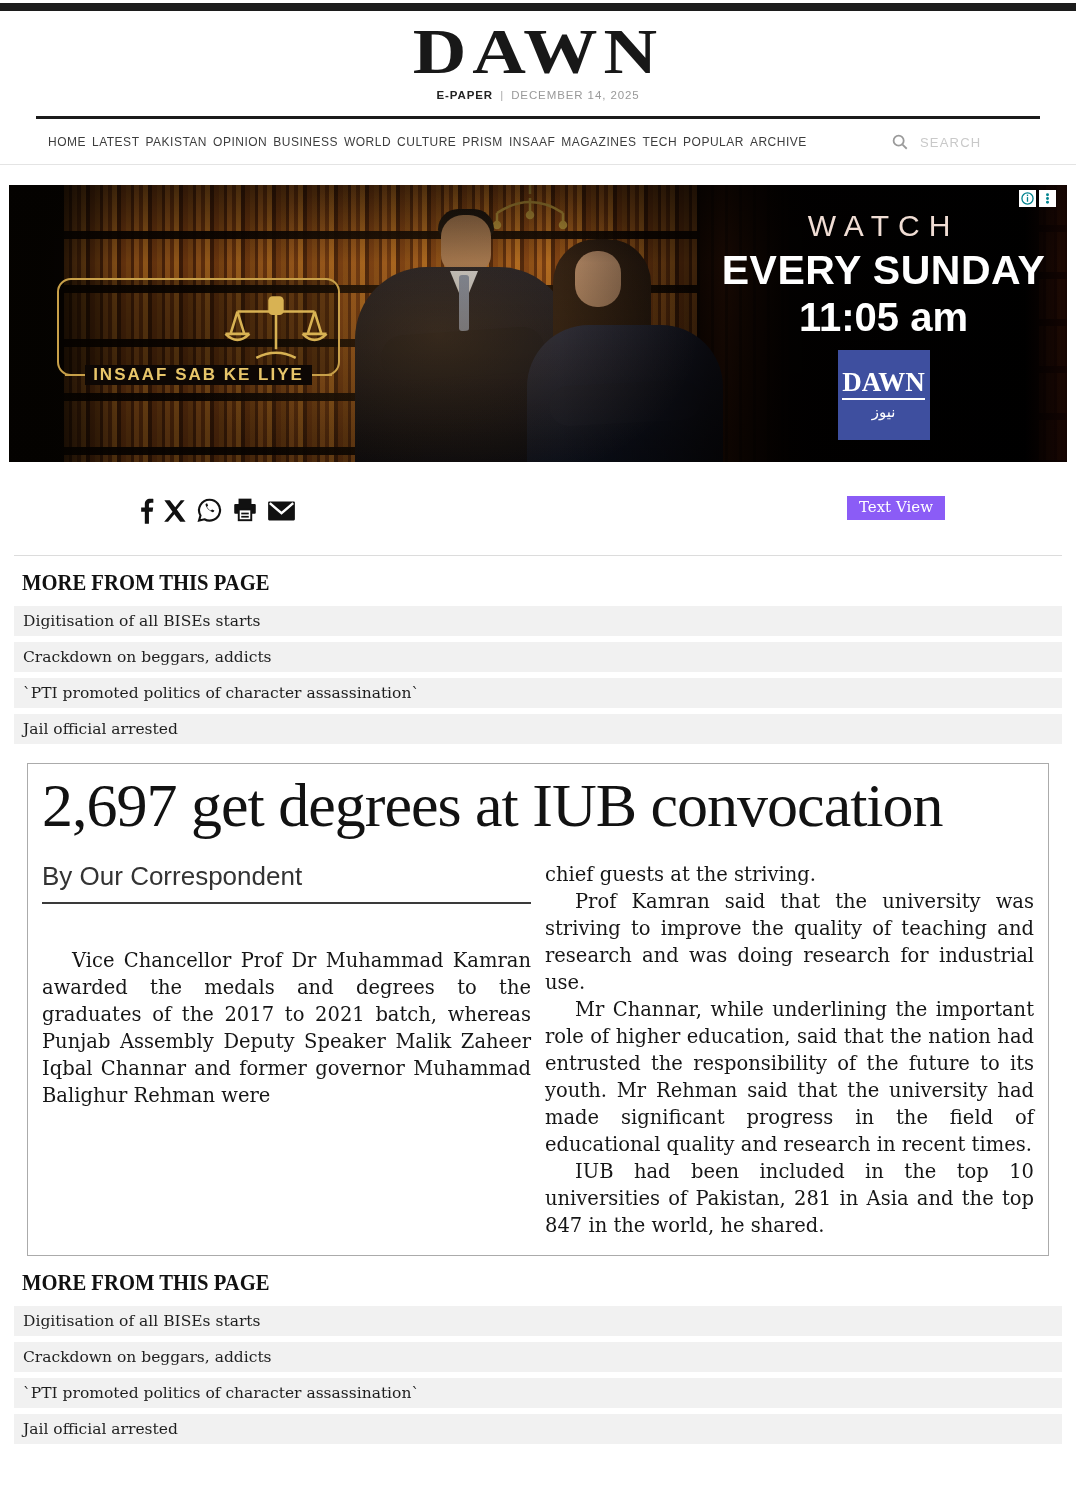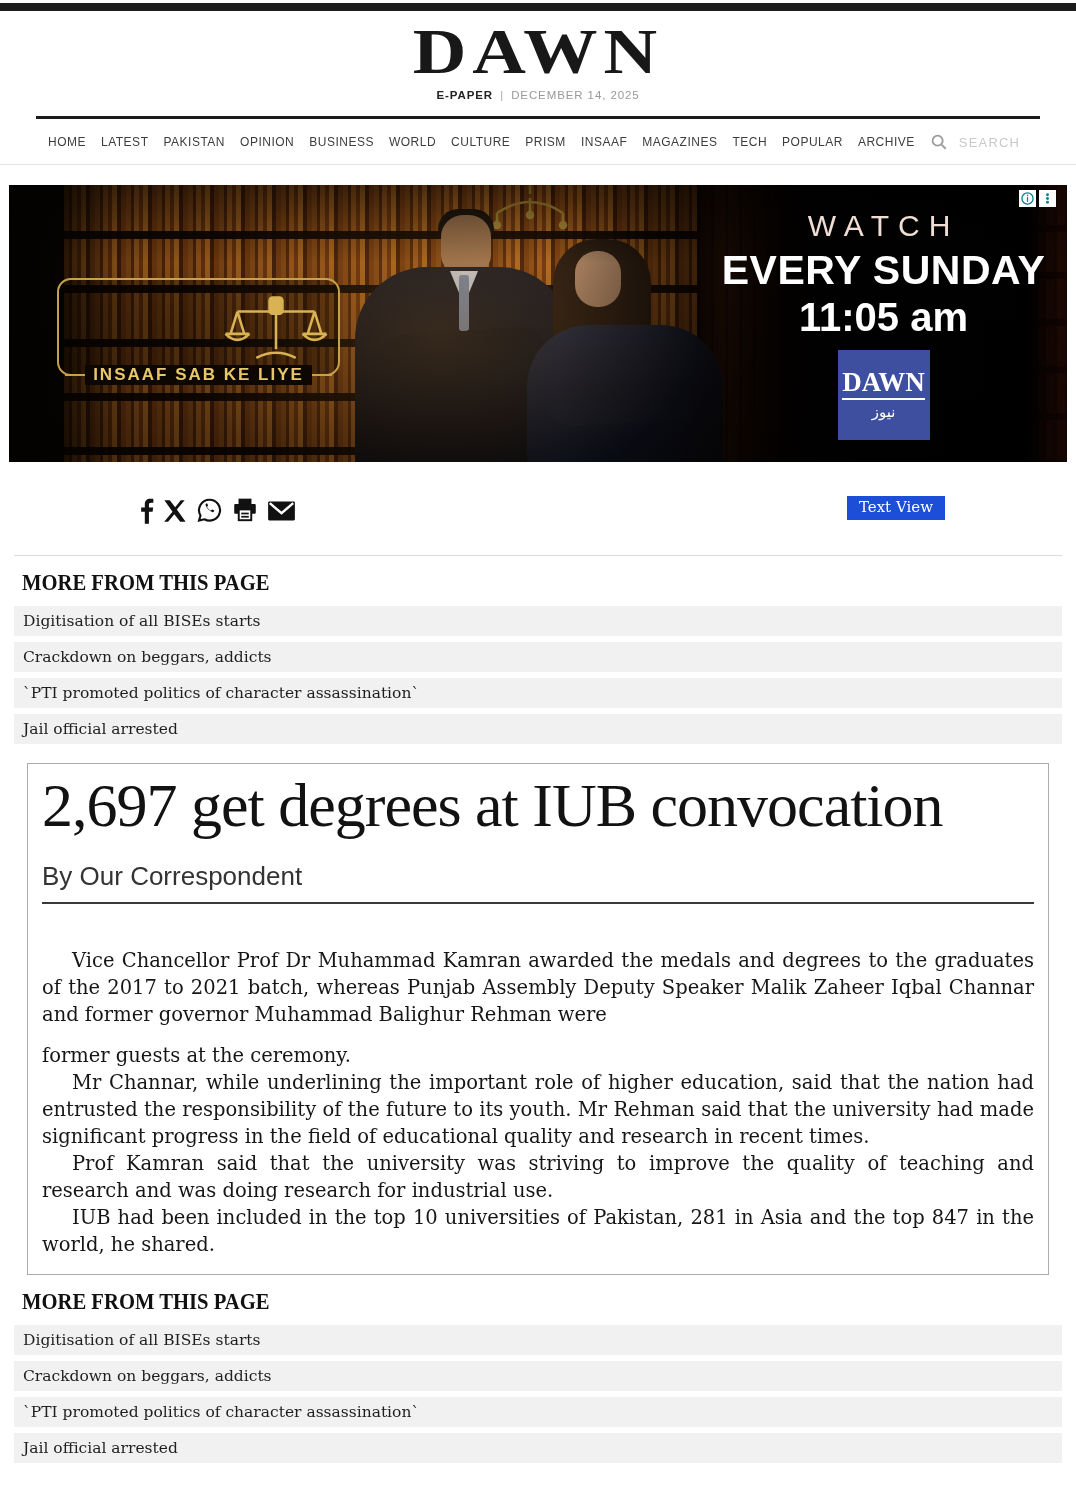--- a/index.html
+++ b/index.html
@@ -15,21 +15,21 @@
           font-size:64px; line-height:1.0; color:#181818; letter-spacing:5px;
           transform:scaleX(1.16); transform-origin:center; }
   .edition-line { margin-top:5px; font-size:11.5px; letter-spacing:0.9px; }
   .edition-label { font-weight:700; color:#222; }
   .edition-sep { color:#aaa; margin:0 3px; }
   .edition-date { color:#999; }
 
   
   .nav-wrap { margin-top:15px; border-bottom:1px solid #e4e4e4; }
   .nav-inner { width:1004px; margin:0 auto; border-top:3px solid #1b1b1b;
-               display:flex; align-items:center; gap:15px; padding:14px 12px 13px; }
+               display:flex; align-items:center; gap:6px; padding:14px 12px 13px; }
   .nav-inner a { font-size:12px; color:#3d3d3d; letter-spacing:0.5px; text-decoration:none; cursor:pointer; }
   .search-box { margin-left:auto; display:flex; align-items:center; gap:9px; }
   .search-box input { border:none; outline:none; width:110px; font-size:13px;
                       letter-spacing:1.2px; color:#555; background:transparent; }
   .search-box input::placeholder { color:#c9c9c9; }
 
   
   .ad-banner { margin:20px auto 0; width:1058px; height:277px; position:relative;
                overflow:hidden; background:#0a0603; cursor:pointer; }
   .books { position:absolute; left:55px; top:0; width:645px; height:277px;
@@ -93,38 +93,38 @@
              line-height:1; border-bottom:2px solid #fff; padding-bottom:2px; }
   .dn-urdu { font-family:"DejaVu Sans",sans-serif; font-size:15px; color:#fff; margin-top:3px; }
   .ad-badges { position:absolute; top:5px; right:11px; display:flex; gap:3px; }
   .badge { width:17px; height:17px; background:#fff; display:flex; align-items:center;
            justify-content:center; cursor:pointer; }
 
   
   .toolbar { margin-top:34px; height:30px; position:relative; }
   .social { position:absolute; left:139px; top:1px; display:flex; gap:8px; align-items:center; }
   .social a { display:inline-flex; cursor:pointer; }
-  .text-view-btn { position:absolute; right:131px; top:0; background:#1d4ed8; color:#fff;
+  .text-view-btn { position:absolute; right:131px; top:0; background:#8b5cf6; color:#fff;
        font-family:"DejaVu Serif",serif; font-size:15px; padding:2px 12px 4px;
        border:none; cursor:pointer; }
 
   
   .rule { border:none; border-top:1px solid #dcdcdc; margin:29px 14px 0; }
   .more { margin:0 14px; }
   .more-heading { margin:13px 0 10px 8px; font-family:"Liberation Serif",serif; font-weight:700;
        font-size:24px; color:#111; transform:scaleX(0.86); transform-origin:left; white-space:nowrap; }
   .more-item { background:#f1f1f1; height:30px; line-height:30px; padding-left:9px; margin-bottom:6px;
        font-family:"DejaVu Serif",serif; font-size:15.5px; color:#1e1e1e; cursor:pointer;
        overflow:hidden; white-space:nowrap; }
 
   
   .article-box { margin:19px 27px 0; border:1px solid #ababab; padding:8px 12px 16px; }
   .headline { font-family:"Liberation Serif",serif; font-weight:400; font-size:62px; line-height:1.08;
        color:#121212; margin:0 0 0 2px; letter-spacing:-1px; white-space:nowrap; }
-  .cols { display:flex; gap:14px; margin-top:22px; padding:0 2px;flex-direction:column; }
+  .cols { display:flex; gap:14px; margin-top:22px; padding:0 2px; }
   .col { flex:1; min-width:0; }
   .byline { font-size:26px; color:#333; padding-bottom:10px; border-bottom:2px solid #3a3a3a;
             margin-bottom:43px; }
   .col p { margin:0; font-family:"DejaVu Serif",serif; font-size:19.5px; line-height:27px;
            color:#161616; text-align:justify; }
   .col p.indent { text-indent:30px; }
   .page-end { height:22px; }
 </style>
 </head>
 <body>
@@ -289,23 +289,23 @@
   </section>
 
   <article class="article-box">
     <h1 class="headline">2,697 get degrees at IUB convocation</h1>
     <div class="cols">
       <div class="col">
         <div class="byline">By Our Correspondent</div>
         <p class="indent">Vice Chancellor Prof Dr Muhammad Kamran awarded the medals and degrees to the graduates of the 2017 to 2021 batch, whereas Punjab Assembly Deputy Speaker Malik Zaheer Iqbal Channar and former governor Muhammad Balighur Rehman were</p>
       </div>
       <div class="col">
-        <p>former guests at the ceremony.</p>
+        <p>chief guests at the striving.</p>
+        <p class="indent">Prof Kamran said that the university was striving to improve the quality of teaching and research and was doing research for industrial use.</p>
         <p class="indent">Mr Channar, while underlining the important role of higher education, said that the nation had entrusted the responsibility of the future to its youth. Mr Rehman said that the university had made significant progress in the field of educational quality and research in recent times.</p>
-        <p class="indent">Prof Kamran said that the university was striving to improve the quality of teaching and research and was doing research for industrial use.</p>
         <p class="indent">IUB had been included in the top 10 universities of Pakistan, 281 in Asia and the top 847 in the world, he shared.</p>
       </div>
     </div>
   </article>
 
   <section class="more" style="margin-top:12px;">
     <div class="more-heading">MORE FROM THIS PAGE</div>
     <div class="more-item">Digitisation of all BISEs starts</div>
     <div class="more-item">Crackdown on beggars, addicts</div>
     <div class="more-item">`PTI promoted politics of character assassination`</div>

